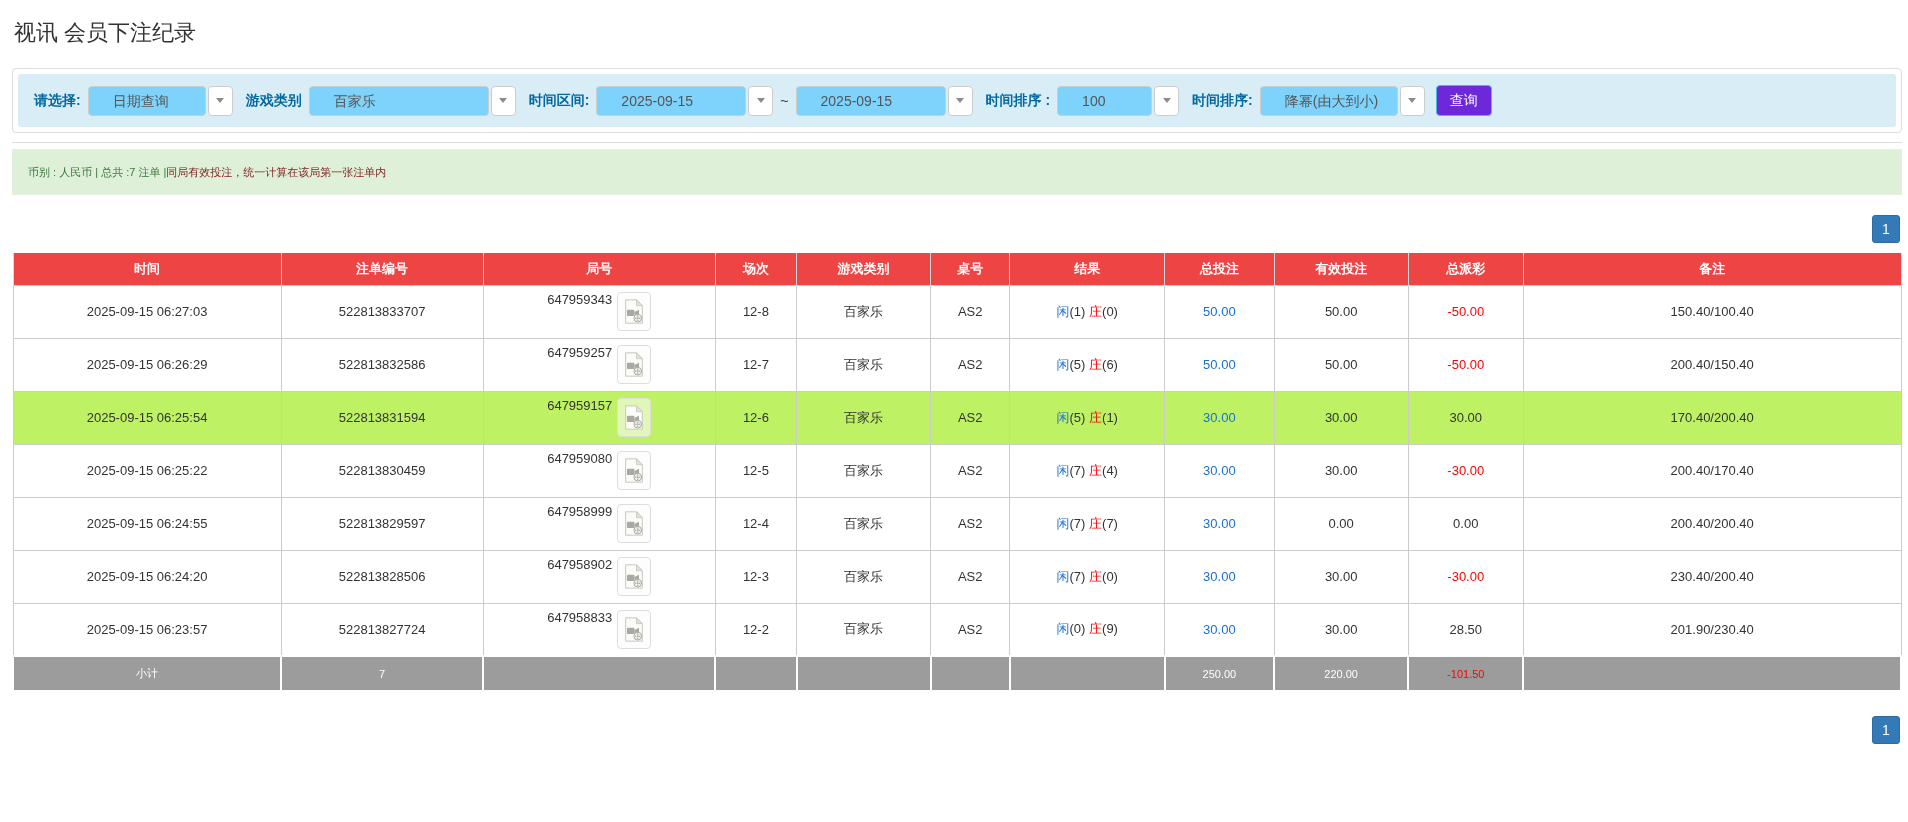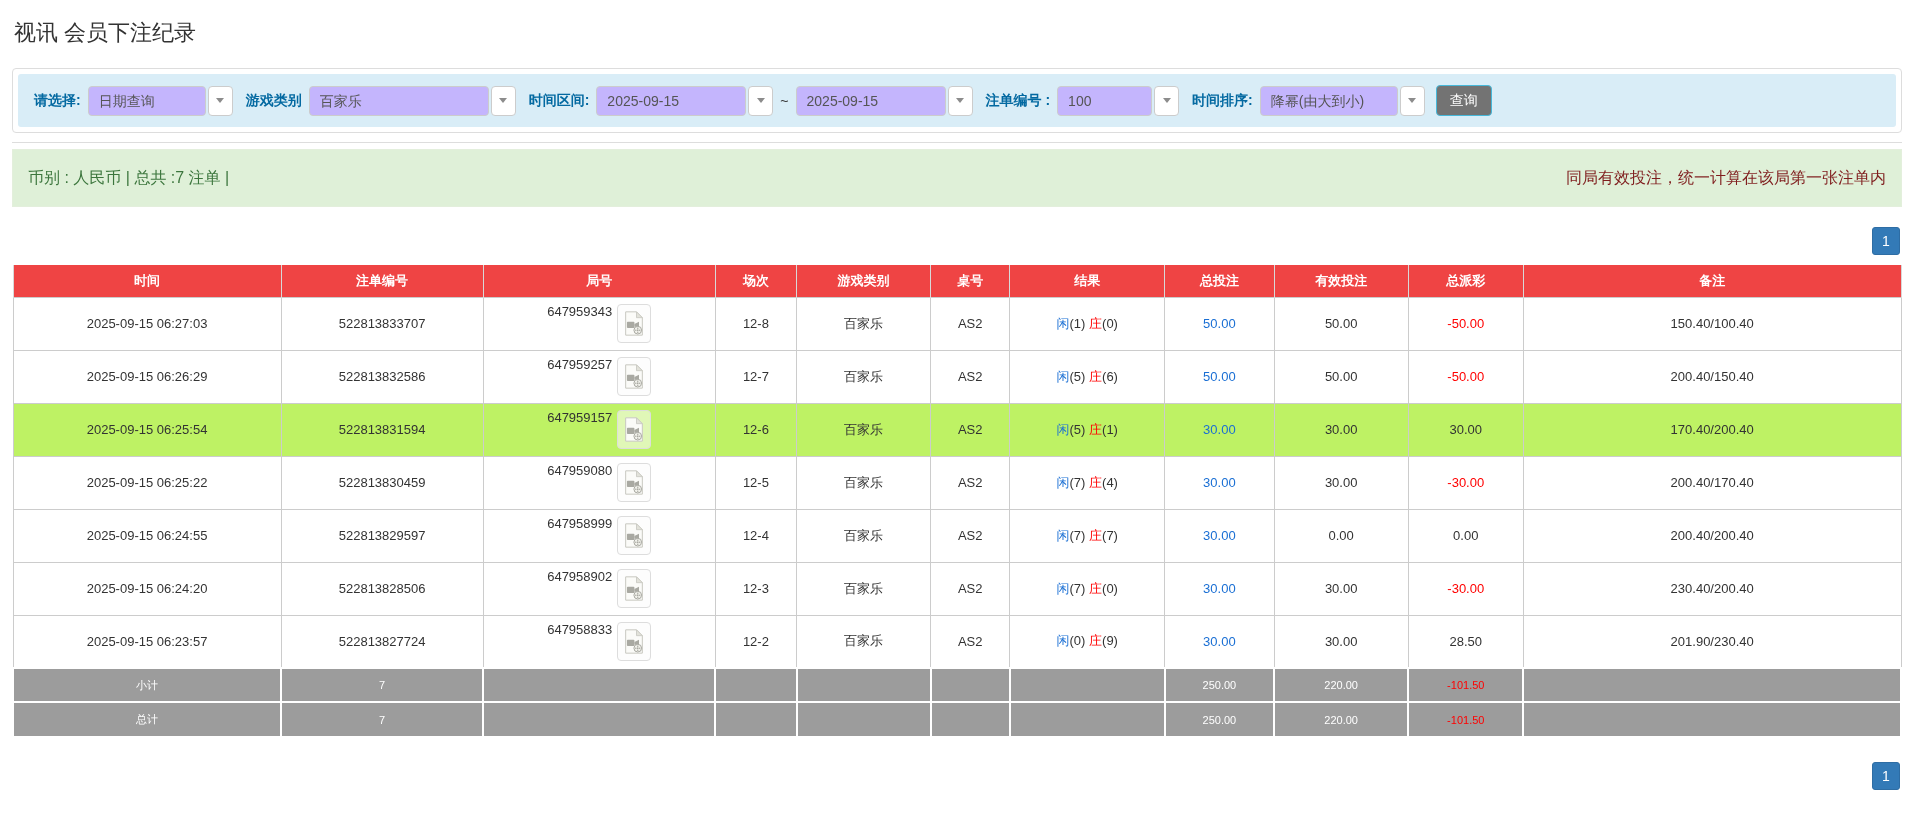--- a/index.html
+++ b/index.html
@@ -8,36 +8,36 @@
   .wrap { padding: 14px 6px 0 12px; }
 
   .page-title { font-size:22px; font-weight:400; color:#333; margin:4px 0 20px 2px; }
 
   
   .filter-panel { border:1px solid #ddd; border-radius:4px; padding:5px; }
   .filter-bar { background:#d9edf7; border-radius:3px; padding:11px 10px;
     display:flex; align-items:center; gap:7px; font-size:14px; }
   .flabel { color:#0369a1; font-weight:bold; white-space:nowrap; margin-left:6px; }
   .combo { display:flex; align-items:center; gap:2px; }
-  .combo-input { background:#c4b5fd; border:1px solid #ccc; border-radius:4px;
-    height:30px; line-height:28px; padding:0 10px; color:#555; font-size:14px;
+  .combo-input { background:#7dd3fc; border:1px solid #ccc; border-radius:4px;
+    height:30px; line-height:28px; padding:0 24px; color:#555; font-size:14px;
     white-space:nowrap; overflow:hidden; }
   .combo-caret { background:#fff; border:1px solid #ccc; border-radius:4px;
     width:25px; height:30px; display:flex; align-items:center; justify-content:center; cursor:pointer; }
   .caret-glyph { width:0; height:0; border-left:4px solid transparent;
     border-right:4px solid transparent; border-top:5px solid #8c8c8c; }
   .tilde { color:#333; }
-  .btn-search { background:#737373; border:1px solid #46b8da; color:#fff;
+  .btn-search { background:#6d28d9; border:1px solid #46b8da; color:#fff;
     border-radius:4px; font-size:14px; height:31px; padding:0 13px; cursor:pointer; margin-left:4px; }
 
   .hr-line { border-bottom:1px solid #ddd; margin:9px 0 6px 0; }
 
   
   .summary-bar { background:#dff0d8; border:1px solid #e3efdc; padding:0 15px;
-    height:58px; display:flex; align-items:center; justify-content:space-between; font-size:16px; }
+    height:46px; display:flex; align-items:center; font-size:11px; }
   .summary-left { color:#3c763d; }
   .summary-right { color:#7f1d1d; }
 
   
   .pager { display:flex; justify-content:flex-end; margin:20px 2px 10px 0; }
   .pager.bottom { margin-top:26px; }
   .page-btn { background:#337ab7; border:1px solid #2e6da4; color:#fff; font-size:14px;
     width:28px; height:28px; border-radius:3px; cursor:pointer; }
 
   
@@ -90,21 +90,21 @@
           </span>
       </span>
       <span class="tilde">~</span>
       <span class="combo">
         <span class="combo-input" style="width:150px">2025-09-15</span>
         <span class="combo-caret">
             <span class="caret-glyph"></span>
           </span>
       </span>
 
-      <span class="flabel">注单编号 :</span>
+      <span class="flabel">时间排序 :</span>
       <span class="combo">
         <span class="combo-input" style="width:95px">100</span>
         <span class="combo-caret">
             <span class="caret-glyph"></span>
           </span>
       </span>
 
       <span class="flabel">时间排序:</span>
       <span class="combo">
         <span class="combo-input" style="width:138px">降幂(由大到小)</span>
@@ -381,33 +381,20 @@
           <td></td>
           <td></td>
           <td></td>
           <td></td>
           <td></td>
           <td>250.00</td>
           <td>220.00</td>
           <td class="neg">-101.50</td>
           <td></td>
         </tr>
-        <tr class="summary">
-          <td>总计</td>
-          <td>7</td>
-          <td></td>
-          <td></td>
-          <td></td>
-          <td></td>
-          <td></td>
-          <td>250.00</td>
-          <td>220.00</td>
-          <td class="neg">-101.50</td>
-          <td></td>
-        </tr>
       </tbody>
   </table>
 
   <div class="pager bottom">
     <button class="page-btn">1</button>
   </div>
 
 </div>
 
 </body></html>

